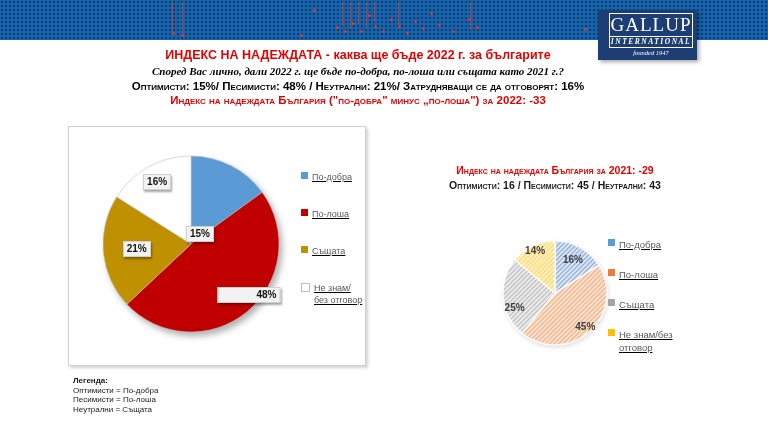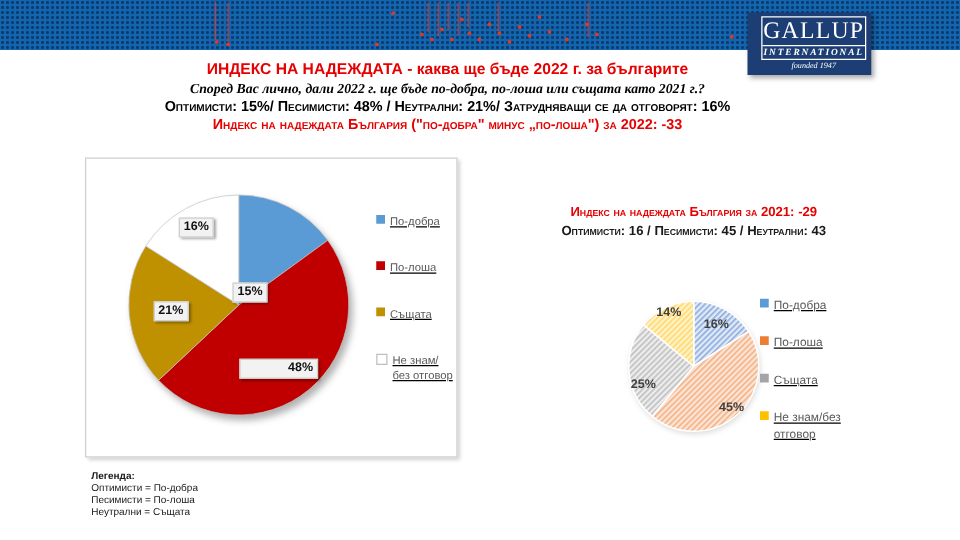--- a/index.html
+++ b/index.html
@@ -106,21 +106,21 @@
 
   <div class="panel">
     <div class="pie-wrap pie-left">
         <svg width="296" height="238">
           <path d="M 122 117 L 122.00 29.00 A 88 88 0 0 1 193.19 65.27 Z" fill="#5B9BD5" stroke="#c4c4c4" stroke-width="0.6"></path>
           <path d="M 122 117 L 193.19 65.27 A 88 88 0 0 1 57.85 177.24 Z" fill="#C00000" stroke="#c4c4c4" stroke-width="0.6"></path>
           <path d="M 122 117 L 57.85 177.24 A 88 88 0 0 1 47.70 69.85 Z" fill="#BF9000" stroke="#c4c4c4" stroke-width="0.6"></path>
           <path d="M 122 117 L 47.70 69.85 A 88 88 0 0 1 122.00 29.00 Z" fill="#FFFFFF" stroke="#c4c4c4" stroke-width="0.6"></path>
         </svg>
         <div class="pie-label lbl-boxed" style="left: 131px; top: 66.8px; margin-top: 40px;">15%</div>
-        <div class="pie-label lbl-boxed" style="left: 154px; top: 167.9px; padding-left: 38px;">48%</div>
+        <div class="pie-label lbl-boxed" style="left: 180px; top: 167.9px; padding-left: 38px;">48%</div>
         <div class="pie-label lbl-boxed" style="left: 67.7px; top: 122.1px;">21%</div>
         <div class="pie-label lbl-boxed" style="left: 88.1px; top: 55.3px;">16%</div>
       </div>
     <div class="legend legend-l">
         <div class="legend-item">
           <span class="legend-swatch" style="background: rgb(91, 155, 213);"></span>
           <span class="legend-text">По-добра</span>
         </div>
         <div class="legend-item">
           <span class="legend-swatch" style="background: rgb(192, 0, 0);"></span>

